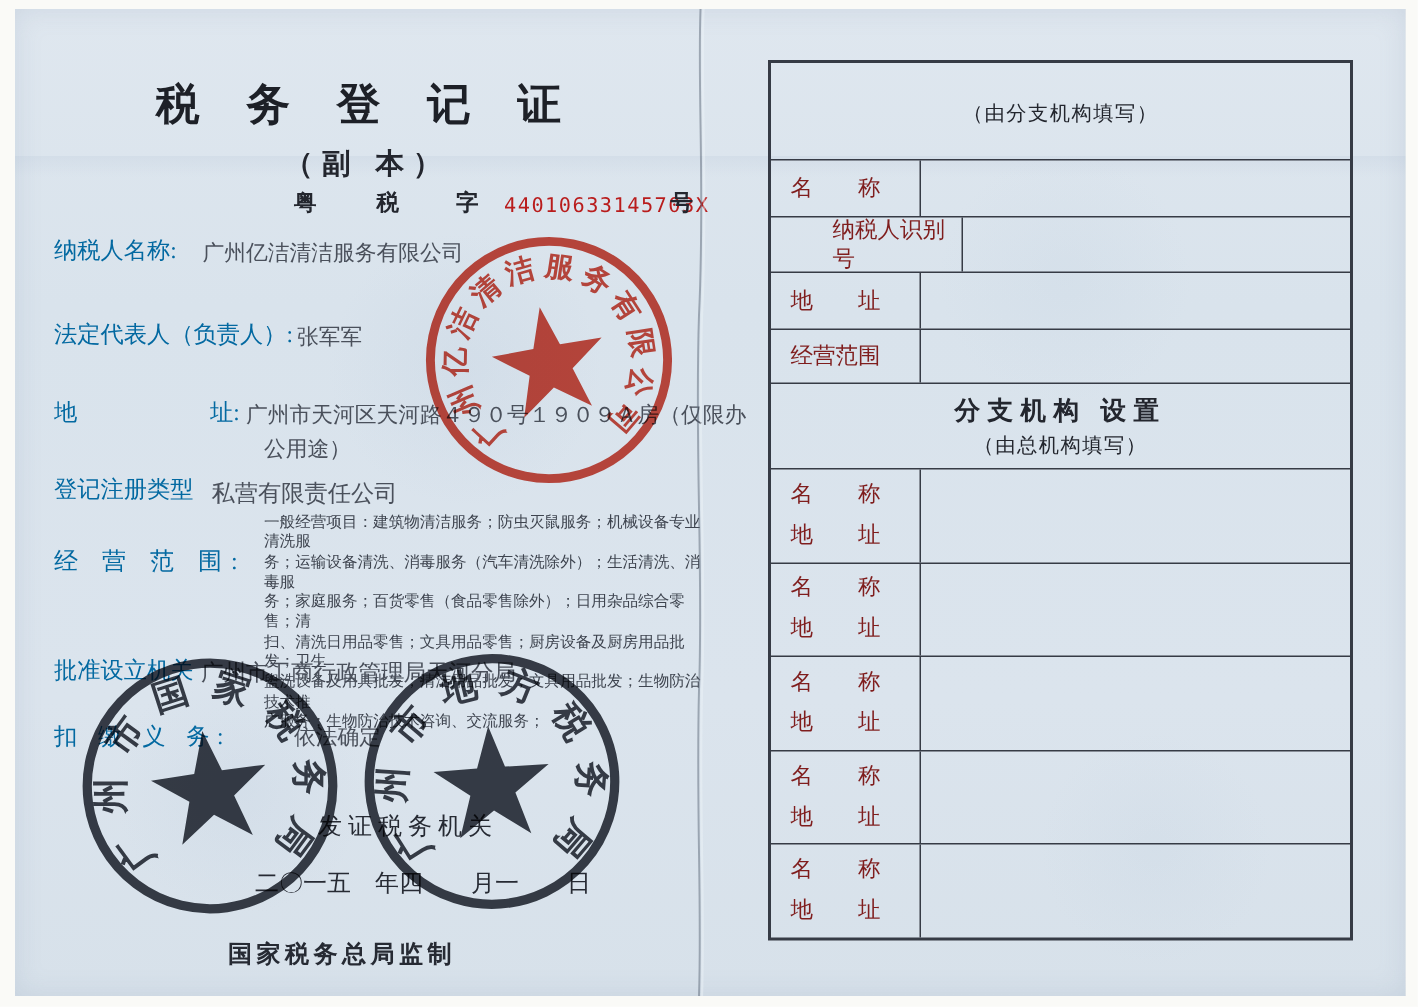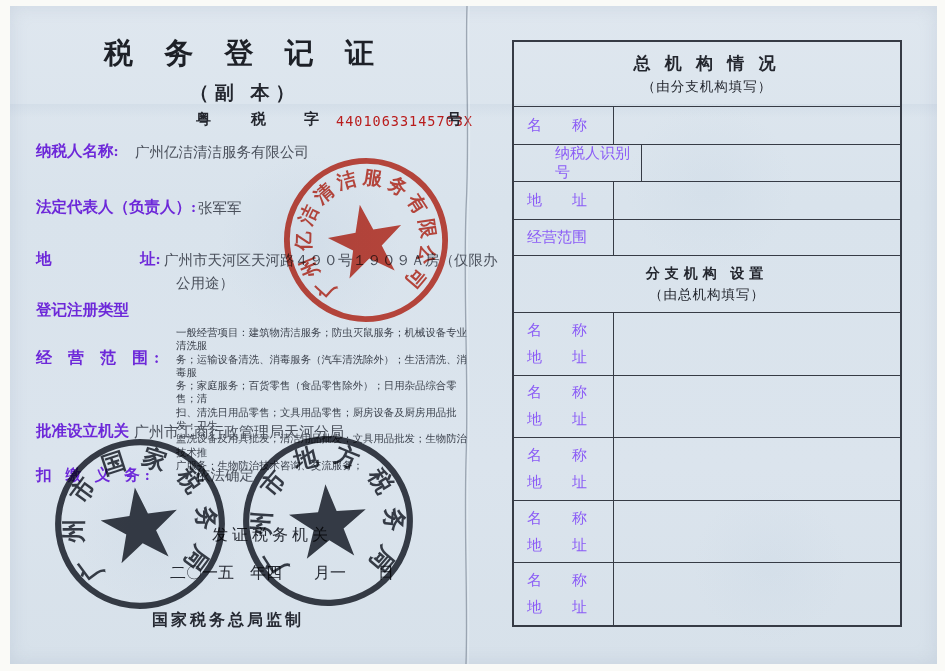--- a/index.html
+++ b/index.html
@@ -14,42 +14,42 @@
     background:
       radial-gradient(circle 130px at 300px 240px, rgba(190,205,222,.25), transparent 70%),
       radial-gradient(circle 120px at 150px 520px, rgba(190,205,222,.22), transparent 70%),
       radial-gradient(circle 120px at 700px 180px, rgba(195,210,225,.20), transparent 70%),
       radial-gradient(circle 110px at 760px 560px, rgba(195,210,225,.20), transparent 70%),
       linear-gradient(180deg,#dfe7ef 0%,#d9e3ec 30%,#dbe4ed 70%,#d7e1ea 100%);
     box-shadow:inset 0 0 18px rgba(120,140,165,.18);
   }
   .band{position:absolute;left:10px;right:8px;height:14px;top:104px;
     background:linear-gradient(180deg,rgba(150,170,195,.12),rgba(150,170,195,0));}
-  .layer{position:absolute;left:0;top:0;width:945px;height:483px;}
+  .layer{position:absolute;left:0;top:16px;width:945px;height:483px;}
 
   .abs{position:absolute;white-space:nowrap;}
   .title{left:40px;top:34px;width:410px;text-align:center;font-size:29px;font-weight:bold;letter-spacing:12px;color:#1d2027;}
   .subtitle{left:40px;top:80px;width:410px;text-align:center;font-size:19px;font-weight:bold;letter-spacing:6px;}
   .serial-char{font-size:15px;font-weight:bold;top:110px;}
   .serial-num{left:336px;top:113px;font-size:13.5px;letter-spacing:1px;color:#b91c1c;font-family:"DejaVu Sans Mono",monospace;}
-  .lab{font-size:15.5px;font-weight:bold;color:#6d28d9;}
+  .lab{font-size:15.5px;font-weight:normal;color:#0369a1;}
   .val{font-size:14.5px;color:#4a505b;}
   .scope-block{left:176px;top:326px;width:292px;font-size:10.4px;line-height:13.3px;color:#3e444f;white-space:normal;}
   .footer-line{font-size:16px;color:#262a33;}
 
   
   .tbl{position:absolute;left:512px;top:40px;width:390px;height:587px;
        border:2px solid #363b45;display:flex;flex-direction:column;box-sizing:border-box;}
   .trow{display:flex;box-sizing:border-box;border-top:1.5px solid #363b45;}
   .trow:first-child{border-top:none;}
   .thead{flex-direction:column;align-items:center;justify-content:center;text-align:center;}
   .thead .t1{font-size:17px;font-weight:bold;letter-spacing:5px;}
   .thead .t2{font-size:13.5px;margin-top:3px;letter-spacing:1px;}
   .lcell{width:100px;box-sizing:border-box;border-right:1.5px solid #363b45;
-         display:flex;flex-direction:column;justify-content:center;padding-left:13px;font-size:15px;color:#8b5cf6;}
+         display:flex;flex-direction:column;justify-content:center;padding-left:13px;font-size:15px;color:#7f1d1d;}
   .vcell{flex:1;}
   .branch{flex:1;}
   .branch .lcell{line-height:27px;}
 
   
   .seal{position:absolute;mix-blend-mode:multiply;}
   .seal svg{display:block;width:100%;height:100%;}
   .seal-red{left:281px;top:155px;width:170px;height:170px;color:#ce382a;opacity:.9;transform:rotate(-10deg);}
   .seal-b1{left:52px;top:436px;width:176px;height:176px;color:#2c313a;opacity:.92;transform:rotate(-8deg);}
   .seal-b2{left:240px;top:433px;width:176px;height:176px;color:#2c313a;opacity:.92;transform:rotate(-4deg);}
@@ -78,20 +78,21 @@
 
   <span class="abs lab" style="left:36px;top:197px;">法定代表人（负责人）:</span>
   <span class="abs val" style="left:198px;top:199px;font-family:Liberation Serif, serif;">张军军</span>
 
   <span class="abs lab" style="left:36px;top:249px;">地</span>
   <span class="abs lab" style="left:140px;top:249px;">址:</span>
   <span class="abs val" style="left:164px;top:251px;">广州市天河区天河路４９０号１９０９Ａ房（仅限办</span>
   <span class="abs val" style="left:176px;top:274px;">公用途）</span>
 
   <span class="abs lab" style="left:36px;top:300px;">登记注册类型</span>
+  <span class="abs val" style="left:141px;top:303px;font-size:15.5px;">私营有限责任公司</span>
 
   <span class="abs lab" style="left:36px;top:348px;font-size:16px;letter-spacing:6px;">经 营 范 围:</span>
   <div class="abs scope-block">
     <div>一般经营项目：建筑物清洁服务；防虫灭鼠服务；机械设备专业清洗服</div>
     <div>务；运输设备清洗、消毒服务（汽车清洗除外）；生活清洗、消毒服</div>
     <div>务；家庭服务；百货零售（食品零售除外）；日用杂品综合零售；清</div>
     <div>扫、清洗日用品零售；文具用品零售；厨房设备及厨房用品批发；卫生</div>
     <div>盥洗设备及用具批发；清洁用品批发；文具用品批发；生物防治技术推</div>
     <div>广服务；生物防治技术咨询、交流服务；</div>
   </div>
@@ -102,41 +103,40 @@
   <span class="abs lab" style="left:36px;top:465px;letter-spacing:5px;">扣 缴 义 务:</span>
   <span class="abs val" style="left:196px;top:466px;">依法确定</span>
 
   <span class="abs footer-line" style="left:212px;top:525px;letter-spacing:4px;">发证税务机关</span>
   <span class="abs footer-line" style="left:138px;top:563px;margin-left:32px;">二〇一五　年四　　月一　　日</span>
   <span class="abs footer-line" style="left:152px;top:610px;letter-spacing:3px;font-weight:bold;">国家税务总局监制</span>
 </div>
 
 <div class="tbl">
   <div class="trow thead" style="height:64px;">
-    <div class="t1">总 机 构 情 况</div>
     <div class="t2">（由分支机构填写）</div>
   </div>
   <div class="trow" style="height:38px;">
     <div class="lcell">名　　称</div>
     <div class="vcell"></div>
   </div>
   <div class="trow" style="height:37px;padding-left:28px;">
     <div class="lcell">纳税人识别号</div>
     <div class="vcell"></div>
   </div>
   <div class="trow" style="height:38px;">
     <div class="lcell">地　　址</div>
     <div class="vcell"></div>
   </div>
   <div class="trow" style="height:36px;">
     <div class="lcell">经营范围</div>
     <div class="vcell"></div>
   </div>
   <div class="trow thead" style="height:57px;">
-    <div class="t1" style="font-size:14px;">分支机构 设置</div>
+    <div class="t1" style="font-size:17px;">分支机构 设置</div>
     <div class="t2">（由总机构填写）</div>
   </div>
   <div class="trow branch">
     <div class="lcell">
       <span>名　　称</span>
       <span>地　　址</span>
     </div>
     <div class="vcell"></div>
   </div>
   <div class="trow branch">

